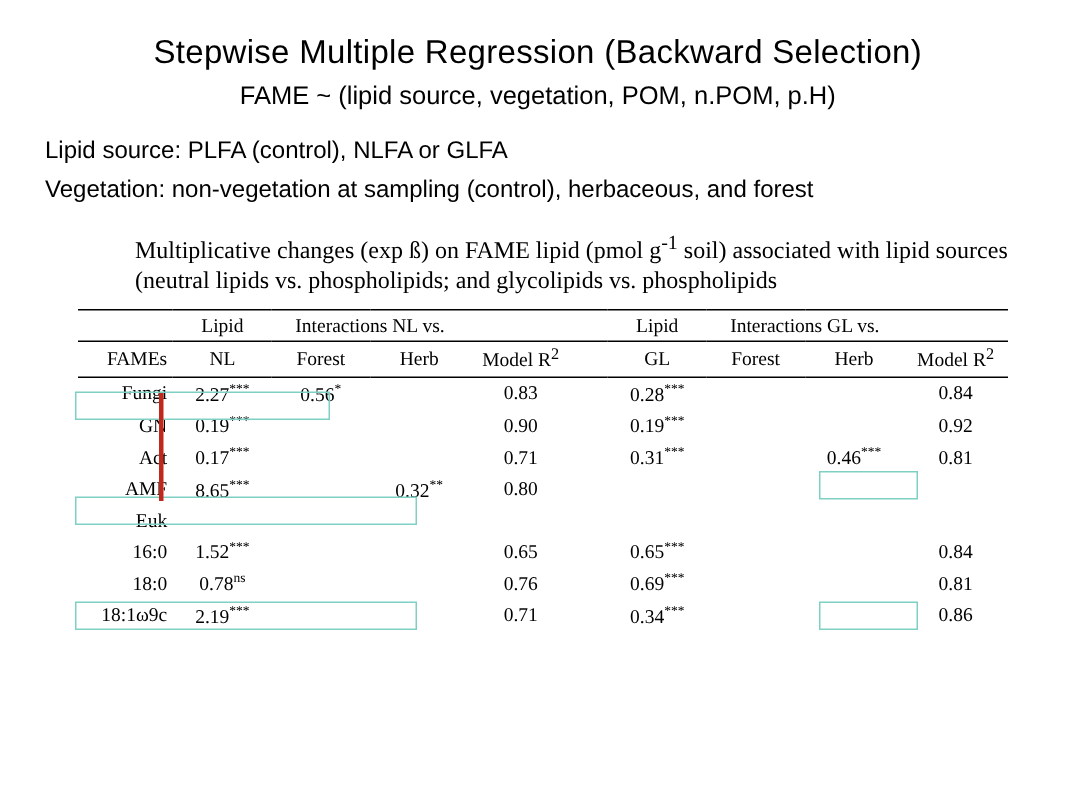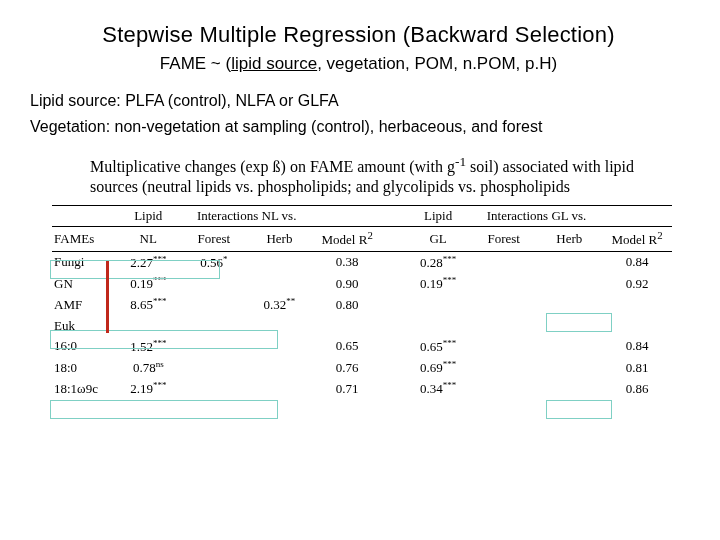--- a/index.html
+++ b/index.html
@@ -1,26 +1,26 @@
 <!DOCTYPE html>
 <html><head>
 <meta charset="utf-8">
 <style>
   html,body{margin:0;padding:0;width:720px;height:540px;background:#fff;font-family:"Trebuchet MS","Lucida Sans",Verdana,sans-serif;color:#000}
   .page{padding:22px 33px 0 30px}
   .title{font-size:22px;font-weight:400;text-align:center;letter-spacing:.2px;margin-bottom:6px}
   .model{font-size:17px;text-align:center;margin-bottom:18px}
-  .ul{text-decoration:underline}
+  .ul{}
   .note{font-size:16px;margin:8px 0 4px 0}
   .caption{font-family:"Times New Roman",serif;font-size:16px;margin:18px 0 8px 60px;max-width:590px;line-height:1.25}
   .tblwrap{margin-left:22px;width:620px;position:relative}
   table{border-collapse:collapse;width:100%;font-family:"Times New Roman",serif;font-size:13px}
   th,td{padding:2px 4px;font-weight:400;text-align:center}
   th{border:none}
-  .leftcol{text-align:left;padding-left:2px;width:54px}
+  .leftcol{text-align:right;padding-left:2px;width:54px}
   .val{width:54px}
   .r2{width:58px}
   .spacer{width:14px;border:none}
   .toprule td,.toprule th{border-top:1.2px solid #000}
   .midrule td,.midrule th{border-top:.9px solid #000}
   .botrule td{border-bottom:1.2px solid #000}
   .grp{border-bottom:.9px solid #000}
   .star{font-size:9px;vertical-align:super}
   
   .hl{position:absolute;border:1.5px solid #7fd0c4;pointer-events:none}
@@ -30,21 +30,21 @@
 <body>
 
 <div class="page">
   <div class="title">Stepwise Multiple Regression (Backward Selection)</div>
   <div class="model">
     <span>FAME ~ (</span><span class="ul">lipid source</span><span>, vegetation, POM, n.POM, p.H)</span>
   </div>
   <div class="note">Lipid source: PLFA (control), NLFA or GLFA</div>
   <div class="note">Vegetation: non-vegetation at sampling (control), herbaceous, and forest</div>
   <div class="caption">
-    <span>Multiplicative changes (exp ß) on FAME amount (with g</span><sup>-1</sup><span> soil) associated with lipid sources (neutral lipids vs. phospholipids; and glycolipids vs. phospholipids</span>
+    <span>Multiplicative changes (exp ß) on FAME lipid (pmol g</span><sup>-1</sup><span> soil) associated with lipid sources (neutral lipids vs. phospholipids; and glycolipids vs. phospholipids</span>
   </div>
 
   <div class="tblwrap">
     <table>
       <tbody>
           <tr class="toprule">
         <th class="leftcol"></th>
         <th class="val"><span>Lipid</span></th>
         <th class="val grp" colspan="2"><span>Interactions NL vs.</span></th>
         <th class="r2"></th>
@@ -65,38 +65,50 @@
         <th class="val">Herb</th>
         <th class="r2"><span>Model R</span><sup>2</sup></th>
       </tr>
       </tbody>
         <tbody id="tbody">
           <tr class="midrule">
             <td class="leftcol">Fungi</td>
             <td class="val">2.27<span class="star">***</span></td>
             <td class="val">0.56<span class="star">*</span></td>
             <td class="val"></td>
-            <td class="r2">0.38</td>
+            <td class="r2">0.83</td>
             <td class="spacer"></td>
             <td class="val">0.28<span class="star">***</span></td>
             <td class="val"></td>
             <td class="val"></td>
             <td class="r2">0.84</td>
           </tr>
           <tr>
             <td class="leftcol">GN</td>
             <td class="val">0.19<span class="star">***</span></td>
             <td class="val"></td>
             <td class="val"></td>
             <td class="r2">0.90</td>
             <td class="spacer"></td>
             <td class="val">0.19<span class="star">***</span></td>
             <td class="val"></td>
             <td class="val"></td>
             <td class="r2">0.92</td>
+          </tr>
+          <tr>
+            <td class="leftcol">Act</td>
+            <td class="val">0.17<span class="star">***</span></td>
+            <td class="val"></td>
+            <td class="val"></td>
+            <td class="r2">0.71</td>
+            <td class="spacer"></td>
+            <td class="val">0.31<span class="star">***</span></td>
+            <td class="val"></td>
+            <td class="val">0.46<span class="star">***</span></td>
+            <td class="r2">0.81</td>
           </tr>
           <tr>
             <td class="leftcol">AMF</td>
             <td class="val">8.65<span class="star">***</span></td>
             <td class="val"></td>
             <td class="val">0.32<span class="star">**</span></td>
             <td class="r2">0.80</td>
             <td class="spacer"></td>
             <td class="val"></td>
             <td class="val"></td>

